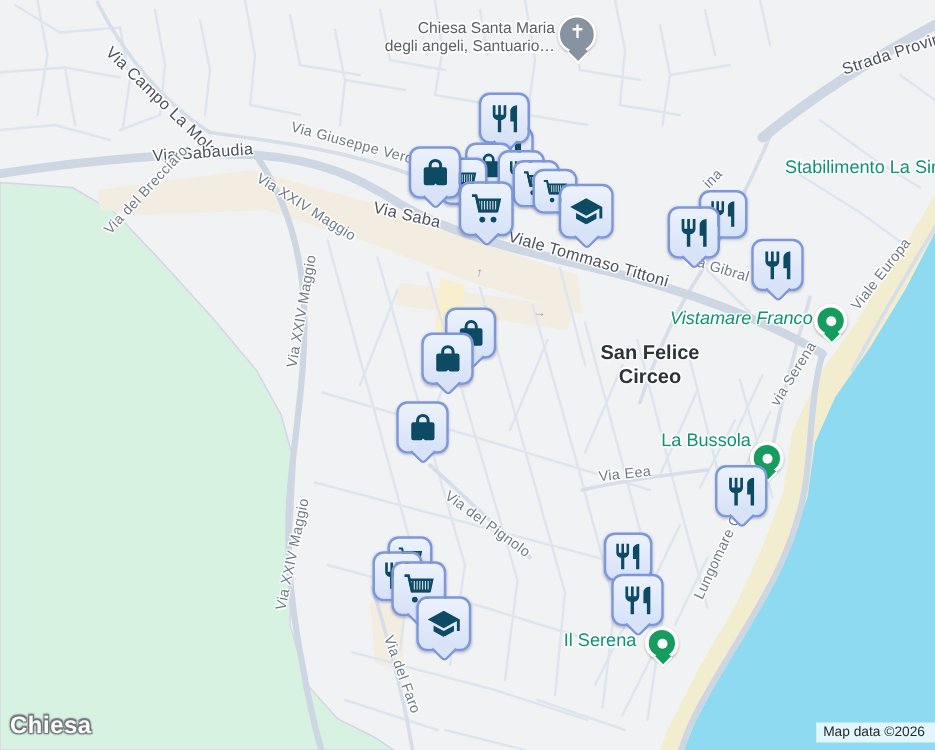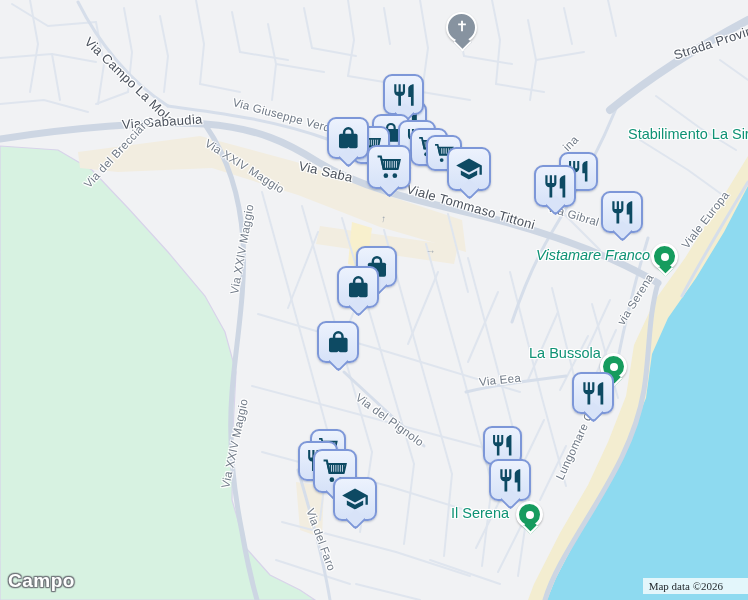--- a/index.html
+++ b/index.html
@@ -36,21 +36,21 @@
              display:flex;align-items:center;justify-content:center;box-shadow:0 1px 2px rgba(0,0,0,.25);}
   .church-pin::after{content:'';position:absolute;left:50%;bottom:-8px;width:11px;height:11px;margin-left:-5.5px;
              background:#8793a0;border-right:2px solid #fff;border-bottom:2px solid #fff;
              transform:rotate(45deg);z-index:-1;}
   .church-pin svg{width:16px;height:16px;}
   .road-arrow{position:absolute;font-size:10px;color:#96a0ac;z-index:2;font-weight:bold;}
   #google-logo{position:absolute;left:8px;bottom:8px;font-size:19px;font-weight:bold;color:#fff;
              letter-spacing:.5px;z-index:8;cursor:pointer;
              text-shadow:0 0 2px #70757a,0 0 2px #70757a,1px 1px 1px #70757a,-1px -1px 1px #70757a,1px -1px 1px #70757a,-1px 1px 1px #70757a;}
   #attribution{position:absolute;right:0;bottom:6px;background:rgba(255,255,255,.75);
-             font-size:11px;color:#252a2e;padding:2px 25px 2px 6px;z-index:8;font-family:Liberation Serif, serif;}
+             font-size:11px;color:#252a2e;padding:2px 8px 2px 6px;z-index:8;}
 </style>
 </head>
 <body>
 
 <div id="map">
 
   <svg class="base" width="748" height="600" viewBox="0 0 748 600">
     <rect x="0" y="0" width="748" height="600" fill="#f1f2f4"></rect>
 
     <polygon fill="#d7f2e1" stroke="#d8d3ea" stroke-width="1.2" points="0,146 58,150 92,170 128,208 168,252 205,296 225,332 236,372 233,430 232,500 246,548 270,575 300,590 315,600 0,600"></polygon>
@@ -159,29 +159,34 @@
     </g>
 
     <g stroke="#cdd6e3" fill="none" stroke-linecap="round">
       <path stroke-width="7" d="M0,139 C70,128 150,121 205,124 C258,128 288,143 318,162 C368,192 430,203 490,218 C552,234 612,256 658,283"></path>
       <path stroke-width="5" d="M658,283 C648,318 650,352 644,390 C636,438 612,478 585,522 C568,550 552,576 545,600"></path>
       <path stroke-width="8" d="M610,110 C642,84 688,52 748,20"></path>
       <path stroke-width="5" d="M206,126 C228,158 240,196 243,240 C246,292 236,342 232,392 C228,442 234,492 242,532 C247,562 252,582 257,600"></path>
     </g>
   </svg>
 
+  <div class="town-label halo">San Felice Circeo</div>
+  <div class="church-label halo">
+    <div>Chiesa Santa Maria</div>
+    <div>degli angeli, Santuario…</div>
+  </div>
   <div class="church-pin">
     <span>
       <svg viewBox="0 0 24 24">
           <path fill="#fff" d="M10.6 4h2.8v4.2h4.4v2.8h-4.4V20h-2.8v-9h-4.4V8.2h4.4z"></path>
         </svg>
     </span>
   </div>
 
-  <div id="google-logo">Campo</div>
+  <div id="google-logo">Chiesa</div>
   <div id="attribution">Map data ©2026</div>
 
   <div id="dyn">
       <span class="road-label halo major" style="left: 87px; top: 32px; transform: rotate(44deg);">Via Campo La Mola</span>
       <span class="road-label halo major" style="left: 122px; top: 117px; transform: rotate(-4deg);">Via Sabaudia</span>
       <span class="road-label halo minor" style="left: 233px; top: 96px; transform: rotate(15deg);">Via Giuseppe Verdi</span>
       <span class="road-label halo minor" style="left: 86px; top: 180px; transform: rotate(-47deg);">Via del Brecciaro</span>
       <span class="road-label halo minor" style="left: 206px; top: 136px; transform: rotate(32deg);">Via XXIV Maggio</span>
       <span class="road-label halo minor" style="left: 234px; top: 288px; transform: rotate(-80deg);">Via XXIV Maggio</span>
       <span class="road-label halo minor" style="left: 225px; top: 482px; transform: rotate(-78deg);">Via XXIV Maggio</span>

